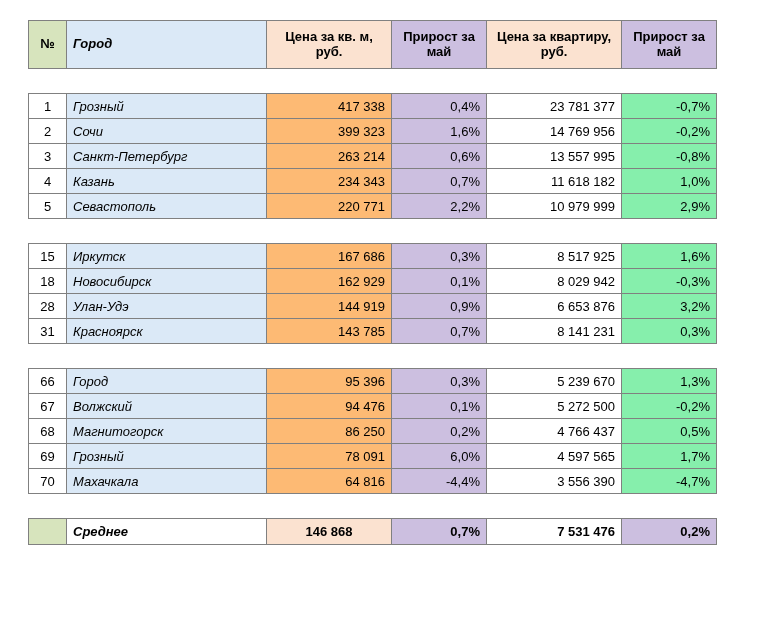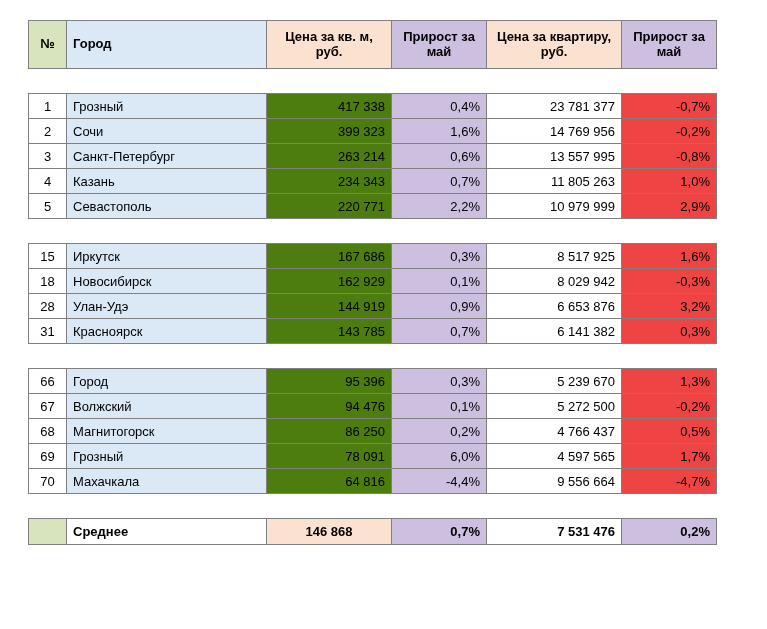--- a/index.html
+++ b/index.html
@@ -33,21 +33,21 @@
     font-size: 13px;
     font-weight: normal;
     box-sizing: border-box;
     height: 25px;
     vertical-align: middle;
     white-space: nowrap;
     overflow: hidden;
   }
   
   .c-num   { width: 38px;  text-align: center; }
-  .c-city  { width: 200px; text-align: left; }
+  .c-city  { width: 200px; text-align: left; font-style: italic; }
   .c-price { width: 125px; text-align: right; }
   .c-grow  { width: 95px;  text-align: right; }
   .c-flat  { width: 135px; text-align: right; margin-left: 8px; }
   .c-grow2 { width: 95px;  text-align: right; }
 
   
   table.header-tbl td {
     height: 48px;
     vertical-align: middle;
     text-align: center;
@@ -58,24 +58,24 @@
   .hdr-num   { background: #d7e4bd; }
   .hdr-city  { background: #dbe9f7; text-align: left !important; padding-left: 10px; }
   .hdr-price { background: #fbe2d0; margin-left: 25px; }
   .hdr-grow  { background: #ccbfe0; }
   .hdr-flat  { background: #fbe2d0; }
   .hdr-grow2 { background: #ccbfe0; }
 
   
   .f-num   { background: #ffffff; }
   .f-city  { background: #dbe9f7; }
-  .f-price { background: #4d7c0f; }
+  .f-price { background: #fdba74; }
   .f-grow  { background: #ccbfe0; }
   .f-flat  { background: #ffffff; }
-  .f-grow2 { background: #ef4444; }
+  .f-grow2 { background: #86efac; }
 
   .spacer {
     height: 20px;
     line-height: 20px;
     font-size: 0;
   }
   .spacer-lg { height: 24px; }
 
   
   table.avg-tbl td {
@@ -135,21 +135,21 @@
       <td class="c-price f-price">263 214</td>
       <td class="c-grow f-grow">0,6%</td>
       <td class="c-flat f-flat">13 557 995</td>
       <td class="c-grow2 f-grow2">-0,8%</td>
     </tr>
     <tr>
       <td class="c-num f-num">4</td>
       <td class="c-city f-city">Казань</td>
       <td class="c-price f-price">234 343</td>
       <td class="c-grow f-grow">0,7%</td>
-      <td class="c-flat f-flat">11 805 263</td>
+      <td class="c-flat f-flat">11 618 182</td>
       <td class="c-grow2 f-grow2">1,0%</td>
     </tr>
     <tr>
       <td class="c-num f-num">5</td>
       <td class="c-city f-city">Севастополь</td>
       <td class="c-price f-price">220 771</td>
       <td class="c-grow f-grow">2,2%</td>
       <td class="c-flat f-flat">10 979 999</td>
       <td class="c-grow2 f-grow2">2,9%</td>
     </tr>
@@ -182,21 +182,21 @@
       <td class="c-price f-price">144 919</td>
       <td class="c-grow f-grow">0,9%</td>
       <td class="c-flat f-flat">6 653 876</td>
       <td class="c-grow2 f-grow2">3,2%</td>
     </tr>
     <tr>
       <td class="c-num f-num">31</td>
       <td class="c-city f-city">Красноярск</td>
       <td class="c-price f-price">143 785</td>
       <td class="c-grow f-grow">0,7%</td>
-      <td class="c-flat f-flat">6 141 382</td>
+      <td class="c-flat f-flat">8 141 231</td>
       <td class="c-grow2 f-grow2">0,3%</td>
     </tr>
   </tbody>
     </table>
 
   <div class="spacer spacer-lg"></div>
 
   <table class="grid">
     <tbody>
         <tr>
@@ -229,21 +229,21 @@
       <td class="c-price f-price">78 091</td>
       <td class="c-grow f-grow">6,0%</td>
       <td class="c-flat f-flat">4 597 565</td>
       <td class="c-grow2 f-grow2">1,7%</td>
     </tr>
     <tr>
       <td class="c-num f-num">70</td>
       <td class="c-city f-city">Махачкала</td>
       <td class="c-price f-price">64 816</td>
       <td class="c-grow f-grow">-4,4%</td>
-      <td class="c-flat f-flat">9 556 664</td>
+      <td class="c-flat f-flat">3 556 390</td>
       <td class="c-grow2 f-grow2">-4,7%</td>
     </tr>
   </tbody>
     </table>
 
   <div class="spacer spacer-lg"></div>
 
   <table class="grid avg-tbl">
     <tbody>
         <tr>

